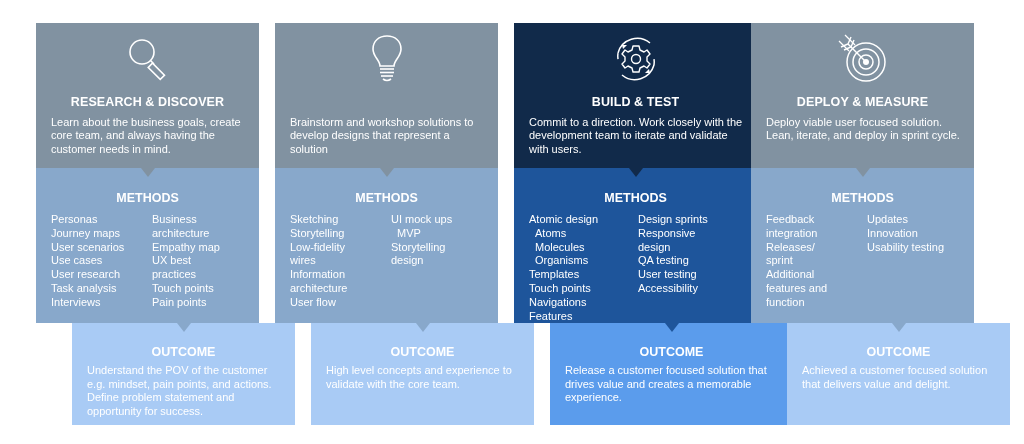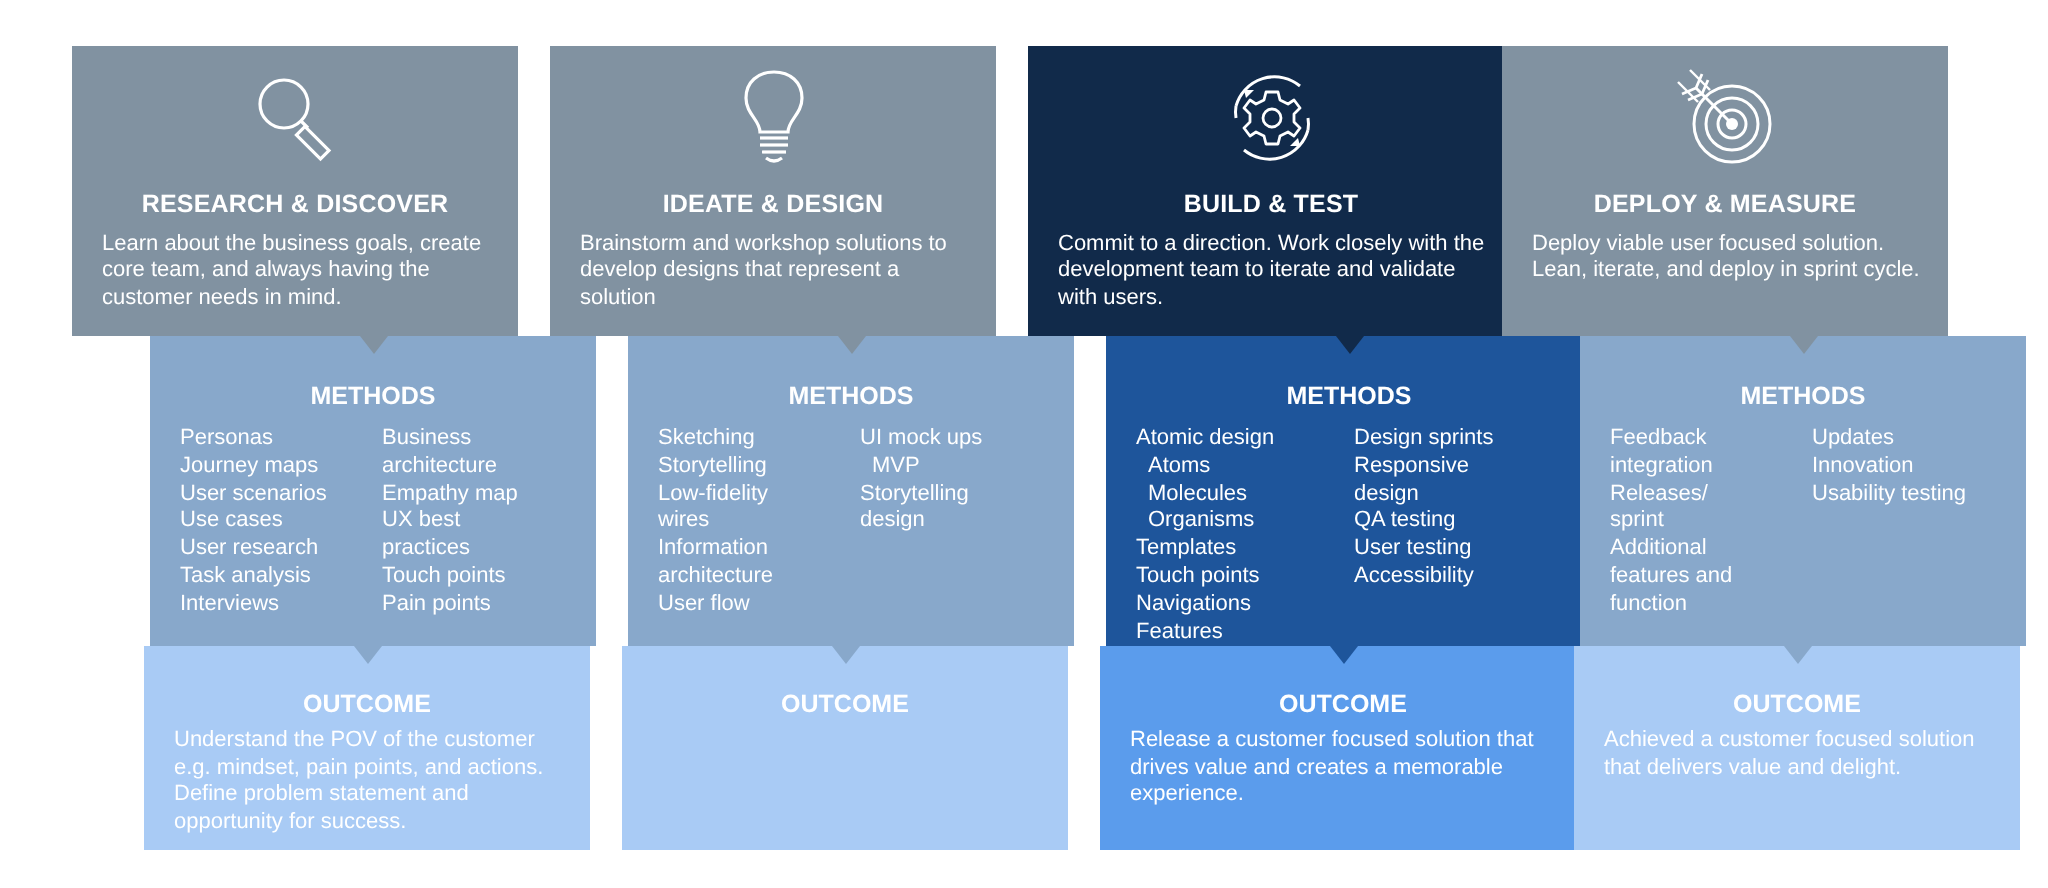--- a/index.html
+++ b/index.html
@@ -1,20 +1,20 @@
 <!DOCTYPE html>
 <html><head>
 <meta charset="utf-8">
 <style>
   html, body { margin:0; padding:0; background:#ffffff; }
   body { width:1024px; height:444px; position:relative; overflow:hidden; font-family:"Liberation Sans", sans-serif; }
   .card { position:absolute; top:23px; width:223px; height:402px; }
   .sec { position:absolute; left:0; width:100%; box-sizing:border-box; color:#ffffff; }
   .head { top:0; height:145px; }
-  .methods { top:145px; height:155px;margin-left:39px; }
+  .methods { top:145px; height:155px; }
   .outcome { top:300px; height:102px;margin-left:36px; }
   .tri { position:absolute; left:50%; top:0; margin-left:-7px; width:0; height:0;
          border-left:7px solid transparent; border-right:7px solid transparent; border-top:9px solid; z-index:2; }
   .icon { position:absolute; left:50%; top:10px; margin-left:-26px; width:52px; height:52px; }
   .title { position:absolute; top:72px; left:0; width:100%; text-align:center; font-weight:bold; font-size:12.5px; letter-spacing:0.1px; }
   .desc { position:absolute; top:93px; left:15px; right:10px; font-size:11px; line-height:13.4px; }
   .sec-title { position:absolute; top:23px; left:0; width:100%; text-align:center; font-weight:bold; font-size:12.5px; }
   .cols { position:absolute; top:45px; left:15px; right:6px; display:flex; font-size:11px; line-height:13.8px; }
   .col { width:109px; }
   .col div { white-space:nowrap; }
@@ -68,21 +68,20 @@
 
 <div class="card" style="left:275px;">
   <div class="sec head" style="background:#8192a1;">
     <svg class="icon" viewBox="0 0 52 52">
       <path d="M19 33 C19 27 12 24 12 16 C12 8 18 3 26 3 C34 3 40 8 40 16 C40 24 33 27 33 33 Z" fill="none" stroke="#fff" stroke-width="1.6"></path>
       <line x1="19" y1="36" x2="33" y2="36" stroke="#fff" stroke-width="1.6"></line>
       <line x1="19" y1="39.5" x2="33" y2="39.5" stroke="#fff" stroke-width="1.6"></line>
       <line x1="20" y1="43" x2="32" y2="43" stroke="#fff" stroke-width="1.6"></line>
       <path d="M22 46 Q26 49 30 46" fill="none" stroke="#fff" stroke-width="1.6"></path>
     </svg>
-    <div class="title">IDEATE &amp; DESIGN</div>
     <div class="desc">Brainstorm and workshop solutions to develop designs that represent a solution</div>
   </div>
   <div class="sec methods" style="background:#88a8cb;">
     <div class="tri" style="border-top-color:#8192a1;"></div>
     <div class="sec-title">METHODS</div>
     <div class="cols">
       <div class="col">
         <div>Sketching</div>
         <div>Storytelling</div>
         <div>Low-fidelity</div>
@@ -95,20 +94,21 @@
         <div>UI mock ups</div>
         <div class="ind"> MVP</div>
         <div>Storytelling</div>
         <div>design</div>
       </div>
     </div>
   </div>
   <div class="sec outcome" style="background:#a9cbf5;">
     <div class="tri" style="border-top-color:#88a8cb;"></div>
     <div class="sec-title">OUTCOME</div>
+    <div class="out-text">High level concepts and experience to validate with the core team.</div>
   </div>
 </div>
 
 <div class="card" style="left:514px;padding-left:20px;">
   <div class="sec head" style="background:#112a4a;">
     <svg class="icon" viewBox="0 0 52 52">
       <path d="M8 20 A20 20 0 0 1 40 10" fill="none" stroke="#fff" stroke-width="1.5"></path>
       <path d="M44 32 A20 20 0 0 1 12 42" fill="none" stroke="#fff" stroke-width="1.5"></path>
       <path d="M8 26 A18 18 0 0 1 8 20" fill="none" stroke="#fff" stroke-width="1.5"></path>
       <path d="M44 26 A18 18 0 0 1 44 32" fill="none" stroke="#fff" stroke-width="1.5"></path>

